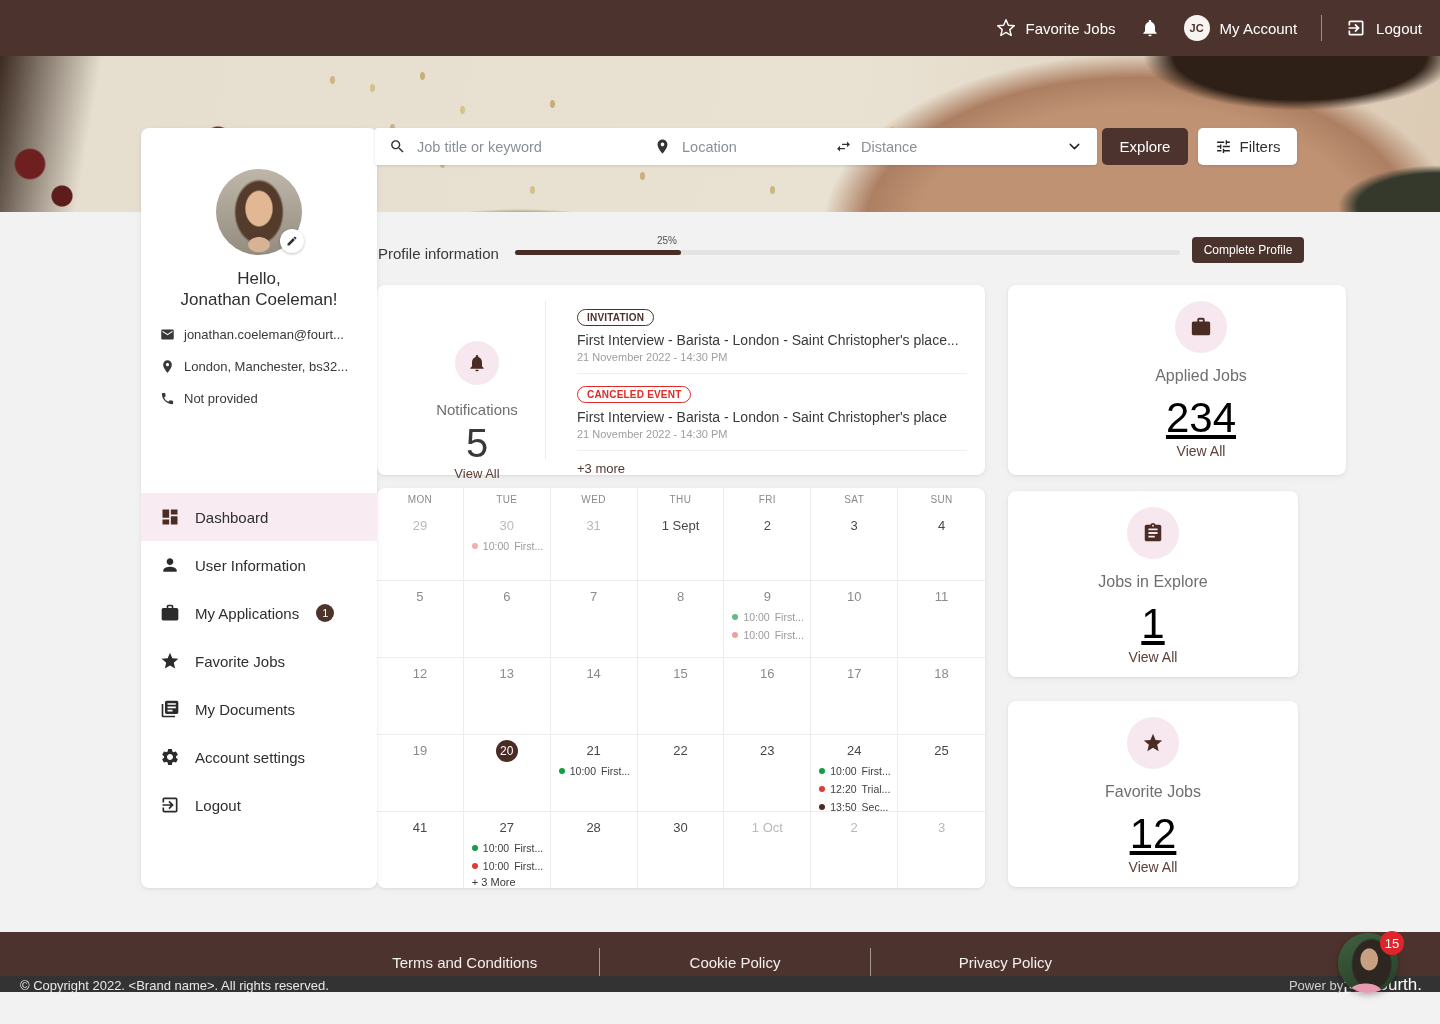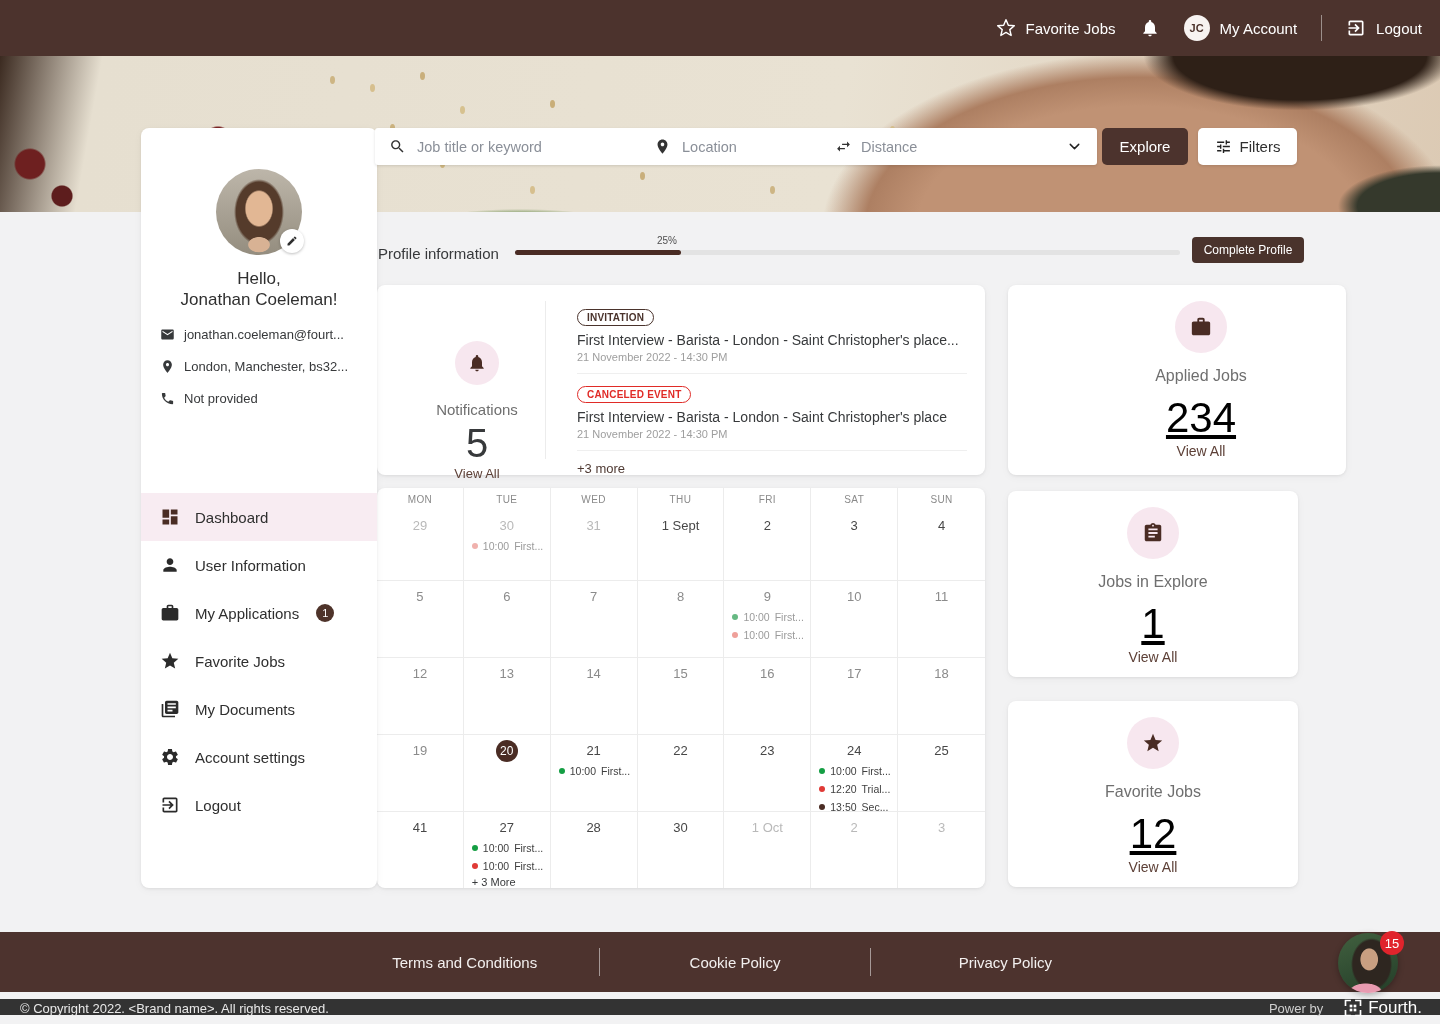--- a/index.html
+++ b/index.html
@@ -161,24 +161,24 @@
     background:
       radial-gradient(ellipse 42% 22% at 46% 98%,#e89ab0 0 60%,rgba(232,154,176,0) 66%),
       radial-gradient(ellipse 24% 30% at 52% 44%,#c99f81 0 58%,rgba(201,159,129,0) 64%),
       radial-gradient(ellipse 52% 66% at 56% 52%,#2e2620 0 60%,rgba(46,38,32,0) 66%),
       linear-gradient(160deg,#41603f,#233d28);
     box-shadow:0 2px 6px rgba(0,0,0,.3);}
   .chat-badge{left:1380px;top:931px;width:24px;height:24px;border-radius:50%;background:#e0242c;color:#fff;
     font-size:13px;display:flex;align-items:center;justify-content:center;z-index:41;}
 
   
-  .bottombar{left:0;top:999px;width:1440px;height:16px;background:#333333;z-index:6;
+  .bottombar{left:0;top:976px;width:1440px;height:16px;background:#333333;z-index:6;
     display:flex;align-items:center;justify-content:space-between;padding:2px 18px 0 20px;box-sizing:border-box;}
   .copyright{color:#e8e8e8;font-size:13px;}
-  .powered{display:flex;align-items:center;gap:20px;}
+  .powered{display:flex;align-items:center;gap:0;}
   .powered .plabel{color:#cfcfcf;font-size:13px;}
   .brand-logo{display:flex;align-items:center;gap:5px;color:#fff;font-size:17px;font-weight:400;}
   .brand-logo svg{width:20px;height:20px;}
 </style>
 </head>
 <body>
 
 <div class="abs topbar">
   <div class="tb-item">
     <span class="tb-ico">

